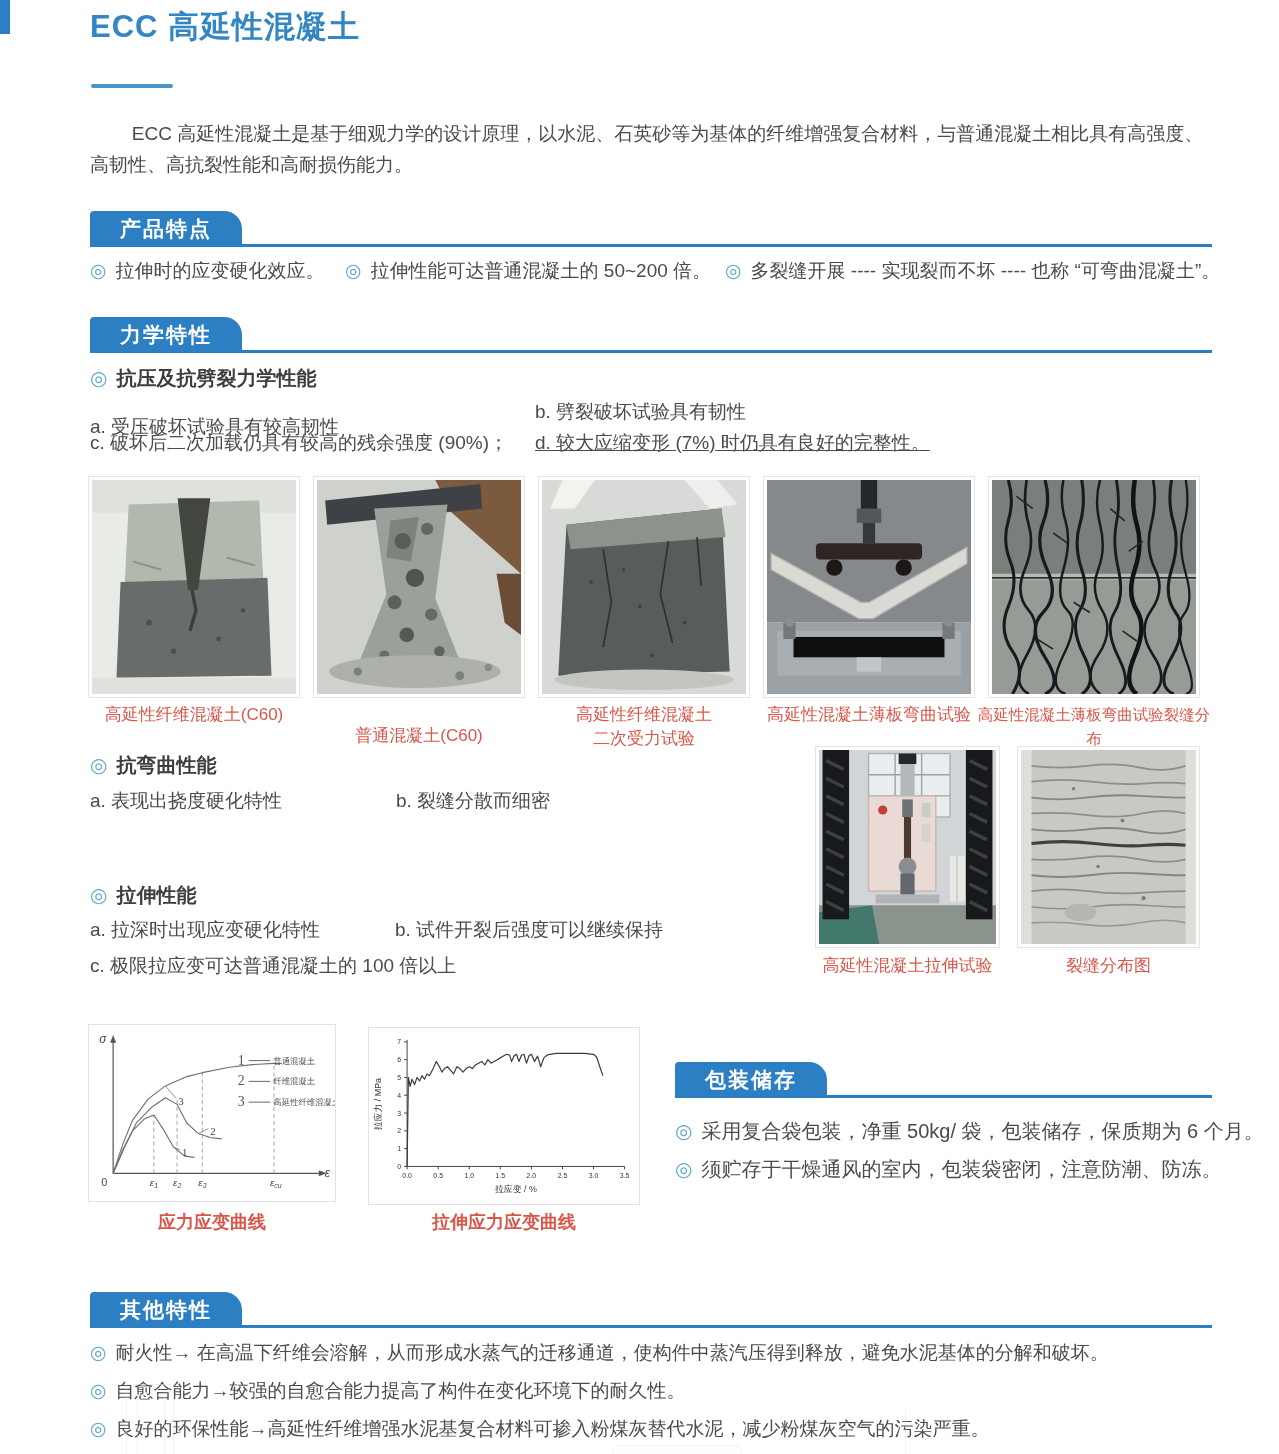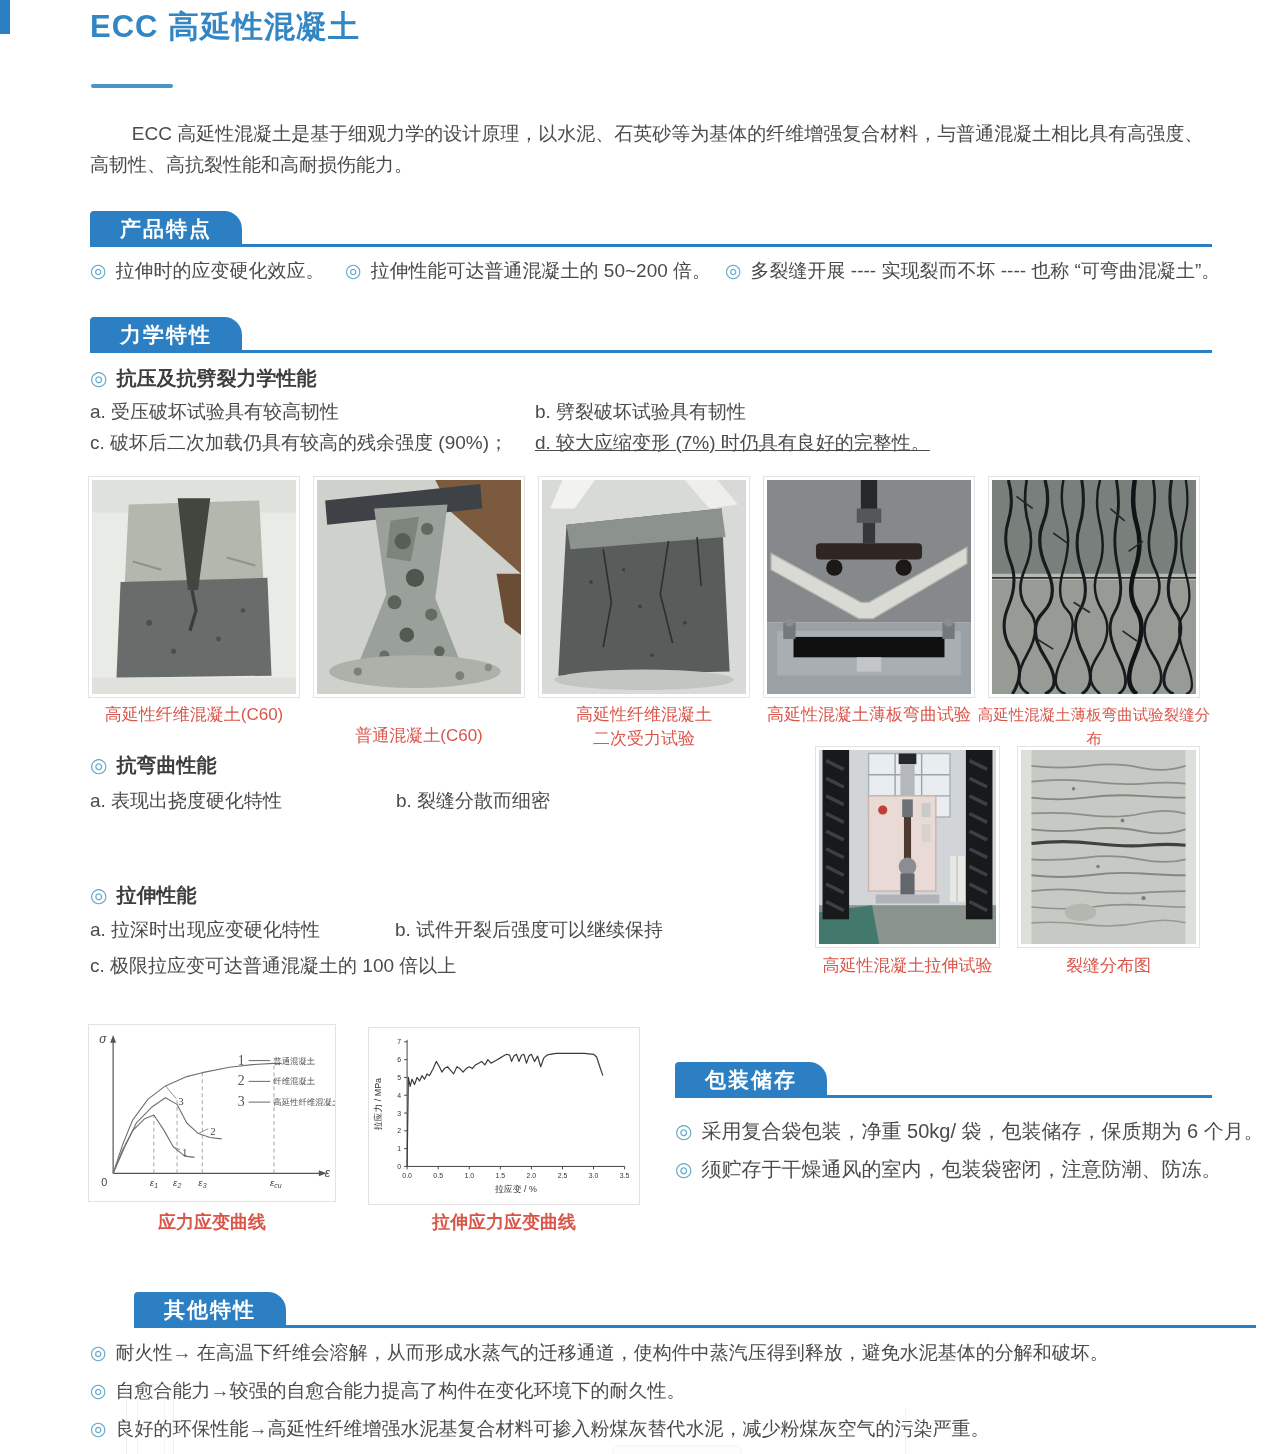--- a/index.html
+++ b/index.html
@@ -53,21 +53,21 @@
     <span class="sec-tab">产品特点</span>
   </div>
   <div class="bullet" style="left:90px;top:258px;">拉伸时的应变硬化效应。</div>
   <div class="bullet" style="left:345px;top:258px;">拉伸性能可达普通混凝土的 50~200 倍。</div>
   <div class="bullet" style="left:725px;top:258px;">多裂缝开展 ---- 实现裂而不坏 ---- 也称 “可弯曲混凝土”。</div>
 
   <div class="sec" style="left:90px;top:317px;width:1122px;">
     <span class="sec-tab">力学特性</span>
   </div>
   <div class="subhead" style="left:90px;top:365px;">抗压及抗劈裂力学性能</div>
-  <div class="item" style="left:90px;top:399px;">a. 受压破坏试验具有较高韧性</div>
+  <div class="item" style="left:90px;top:414px;">a. 受压破坏试验具有较高韧性</div>
   <div class="item" style="left:535px;top:399px;">b. 劈裂破坏试验具有韧性</div>
   <div class="item" style="left:90px;top:430px;">c. 破坏后二次加载仍具有较高的残余强度 (90%)；</div>
   <div class="item" style="left:535px;top:430px;text-decoration:underline;">d. 较大应缩变形 (7%) 时仍具有良好的完整性。</div>
 
   <div class="photo" style="left:88px;top:476px;width:212px;height:222px;">
     <svg viewBox="0 0 100 105" preserveAspectRatio="none">
       <rect x="0" y="0" width="100" height="105" fill="#e9ebe6"></rect>
       <rect x="0" y="0" width="100" height="16" fill="#dfe2dc"></rect>
       <polygon points="18,12 82,10 84,50 16,52" fill="#b2b8ae"></polygon>
       <polygon points="14,50 86,48 88,96 12,97" fill="#686d6b"></polygon>
@@ -314,21 +314,21 @@
   </div>
   <div class="chart-caption" style="left:88px;top:1210px;width:248px;">应力应变曲线</div>
   <div class="chart-caption" style="left:368px;top:1210px;width:272px;">拉伸应力应变曲线</div>
 
   <div class="sec" style="left:675px;top:1062px;width:537px;">
     <span class="sec-tab">包装储存</span>
   </div>
   <div class="bullet" style="left:675px;top:1118px;font-size:20px;">采用复合袋包装，净重 50kg/ 袋，包装储存，保质期为 6 个月。</div>
   <div class="bullet" style="left:675px;top:1156px;font-size:20px;">须贮存于干燥通风的室内，包装袋密闭，注意防潮、防冻。</div>
 
-  <div class="sec" style="left:90px;top:1292px;width:1122px;margin-left:44px;">
+  <div class="sec" style="left:90px;top:1292px;width:1122px;">
     <span class="sec-tab">其他特性</span>
   </div>
   <div class="bullet" style="left:90px;top:1378px;">自愈合能力→较强的自愈合能力提高了构件在变化环境下的耐久性。</div>
   <div class="bullet" style="left:90px;top:1340px;">耐火性→ 在高温下纤维会溶解，从而形成水蒸气的迁移通道，使构件中蒸汽压得到释放，避免水泥基体的分解和破坏。</div>
   <div class="bullet" style="left:90px;top:1416px;">良好的环保性能→高延性纤维增强水泥基复合材料可掺入粉煤灰替代水泥，减少粉煤灰空气的污染严重。</div>
 
   <div class="wm wm-tower"></div>
   <div class="wm wm-line"></div>
   <div class="wm wm-pill"></div>
 

